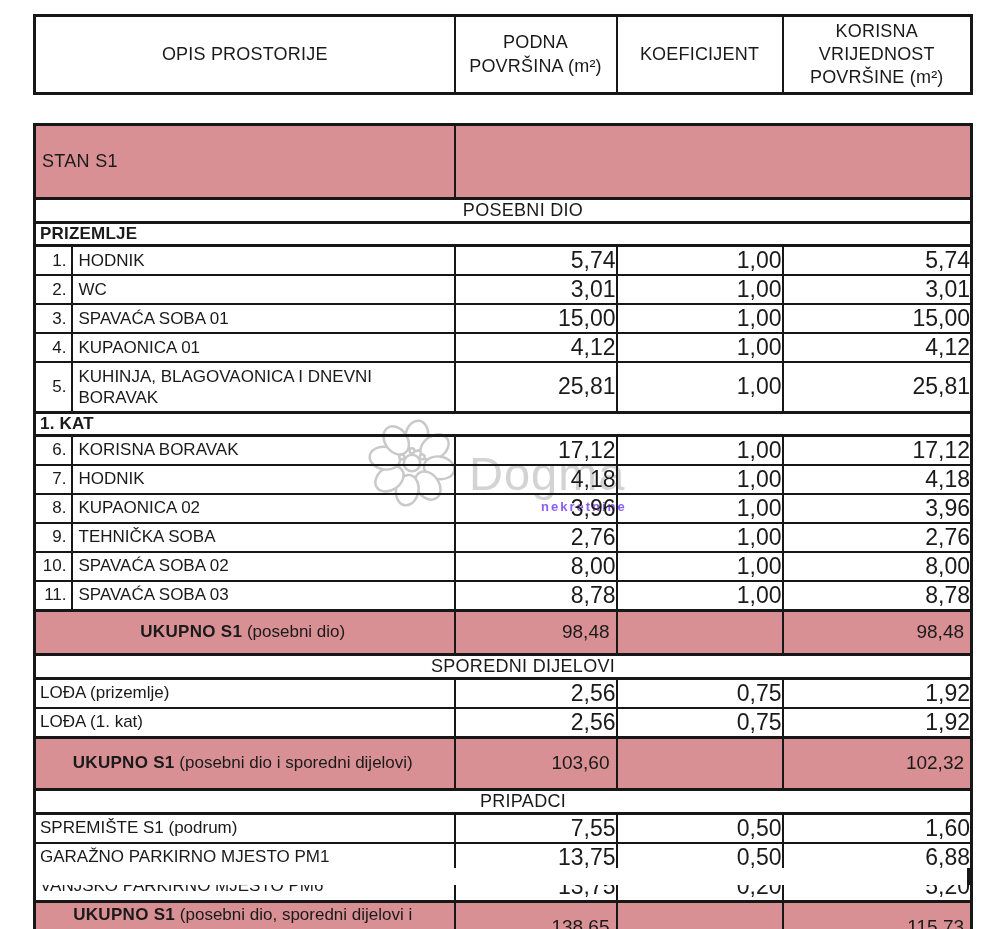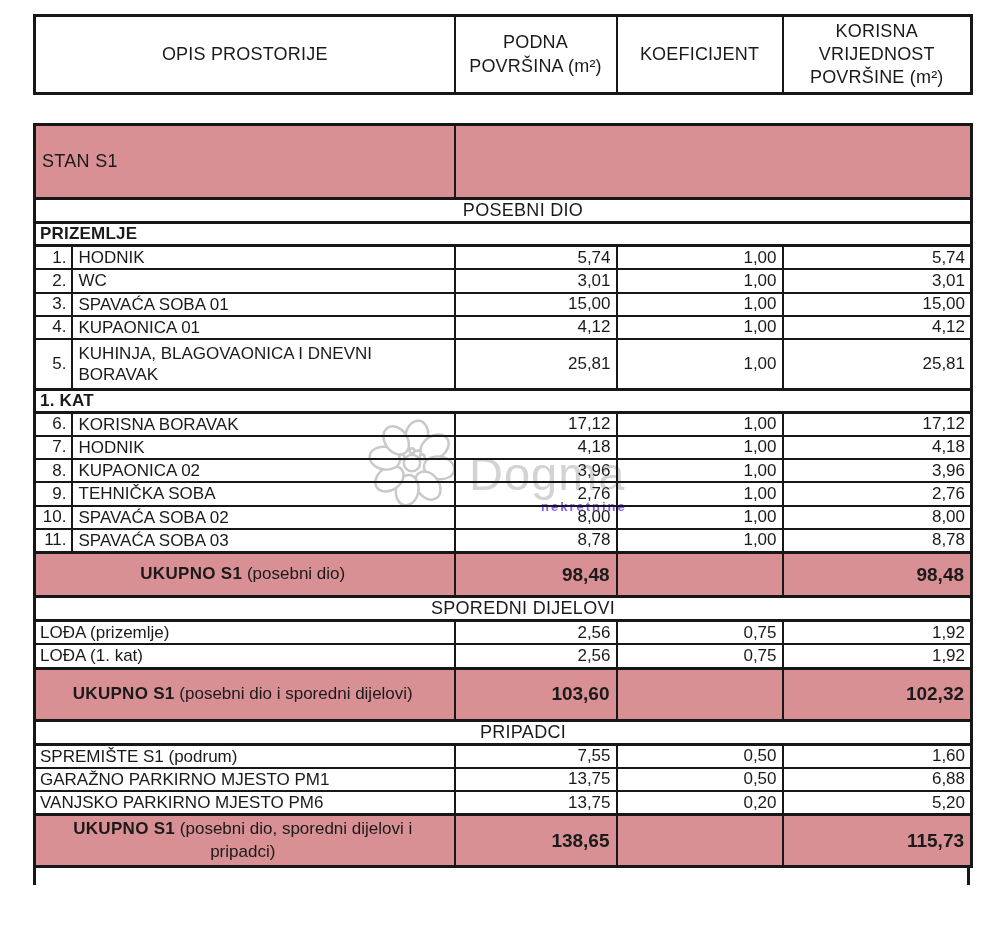--- a/index.html
+++ b/index.html
@@ -25,25 +25,25 @@
   tr.t-top > td { border-top-width:3px; }
   tr.t-bot > td { border-bottom-width:3px; }
 
   .stan-label { font-size:18px; font-weight:normal; text-align:left; padding-left:6px; vertical-align:middle; letter-spacing:0.3px; }
 
   .section-title { text-align:center; font-size:18px; vertical-align:middle; letter-spacing:0.3px;padding-left:40px; }
   .floor-title { text-align:left; font-weight:bold; font-size:17px; padding-left:4px; vertical-align:middle; letter-spacing:0.2px; }
 
   .num-cell { text-align:right; padding-right:4px; font-size:17px; vertical-align:middle; }
   .name-cell { text-align:left; padding-left:6px; padding-right:20px; font-size:17px; vertical-align:middle; line-height:1.25; }
-  .val-cell { text-align:right; padding-right:5px; font-size:17px; vertical-align:middle; }
+  .val-cell { text-align:right; font-size:23px; vertical-align:middle; }
 
   .total-label { text-align:center; padding-left:6px; padding-right:10px; font-size:17px; vertical-align:middle; line-height:1.35; }
   .total-label b { letter-spacing:0.3px; }
-  .total-val { text-align:right; padding-right:6px; font-size:19px; vertical-align:middle;font-weight:bold; }
+  .total-val { text-align:right; padding-right:6px; font-size:19px; vertical-align:middle; }
 
   
   .table-continues {
     position:absolute; left:33px; width:937px; height:17px;
     border-left:3px solid #171717; border-right:3px solid #171717;
     background:#ffffff;
   }
 
   
   .watermark {

